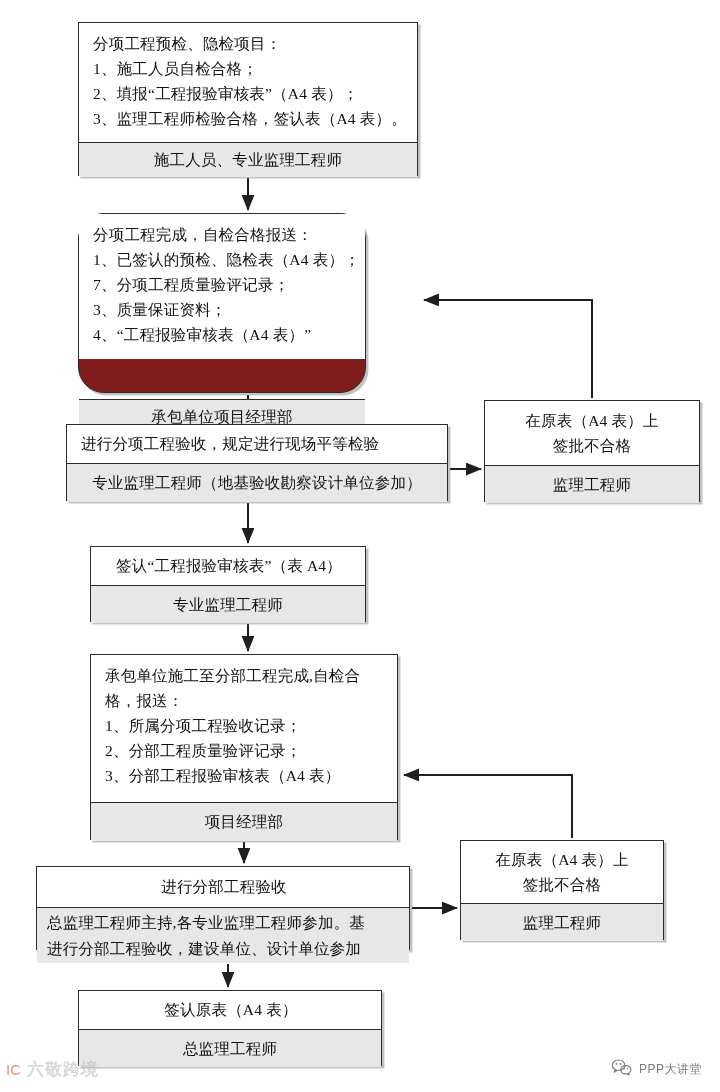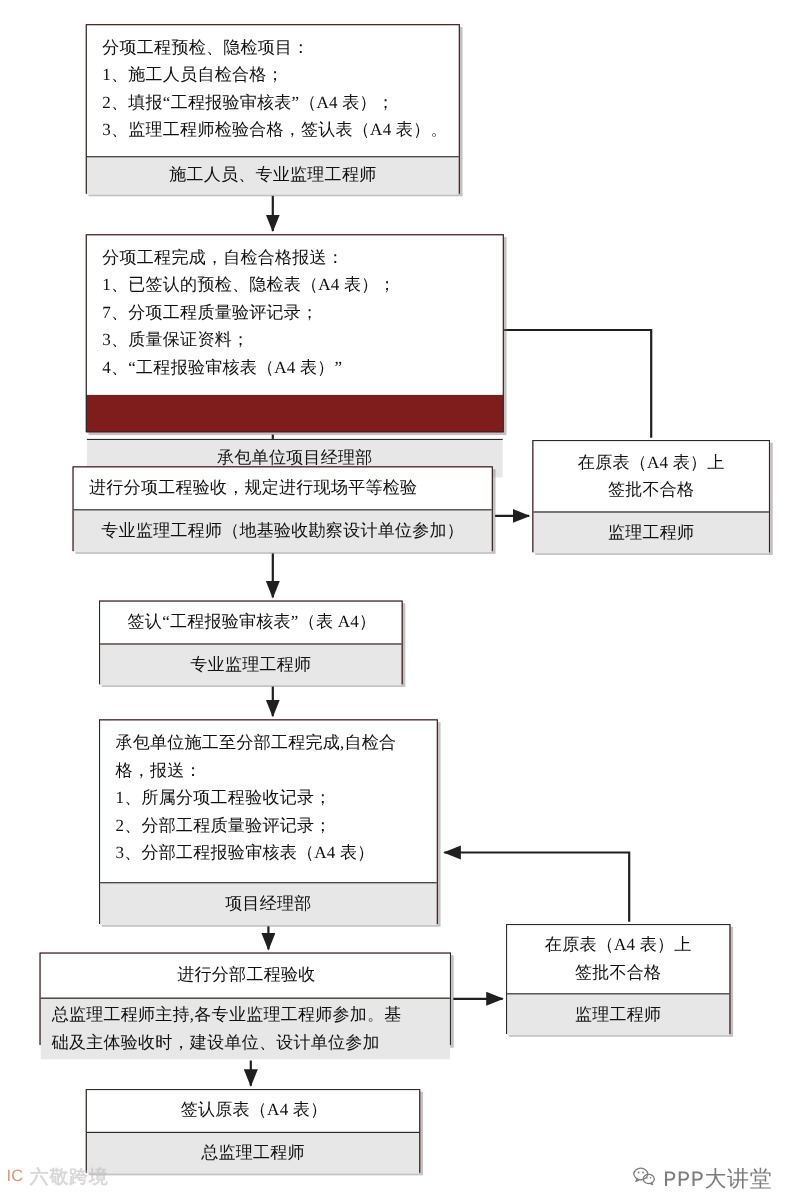--- a/index.html
+++ b/index.html
@@ -45,21 +45,21 @@
     letter-spacing:.2px;
   }
   .ctr{text-align:center;}
   .role .ln{font-size:15.5px;}
 
   
   #n1{left:78px;top:22px;width:340px;height:154px;}
   #n1 .body{height:119px;}
   #n1 .role{height:35px;}
 
-  #n2{left:78px;top:213px;width:380px;height:180px;}
+  #n2{left:78px;top:213px;width:288px;height:180px;border-radius:26px;}
   #n2 .body{height:145px;}
   #n2 .role{height:35px;margin-top:40px;}
 
   #n3{left:66px;top:424px;width:382px;height:77px;}
   #n3 .body{height:38px;display:flex;align-items:center;padding:0 14px;}
   #n3 .role{height:39px;}
 
   #n4{left:484px;top:400px;width:216px;height:102px;}
   #n4 .body{height:64px;display:flex;flex-direction:column;align-items:center;justify-content:center;padding:2px 8px;}
   #n4 .role{height:38px;}
@@ -85,21 +85,21 @@
   #n9 .body{height:38px;display:flex;align-items:center;justify-content:center;}
   #n9 .role{height:38px;}
 
   
   .wm{position:absolute;display:flex;align-items:center;gap:6px;opacity:.55;}
   #wm-left{left:6px;top:1058px;}
   #wm-left .wm-txt{font-size:17px;color:#b9b9b9;font-family:"Liberation Sans",sans-serif;font-weight:700;letter-spacing:1px;}
   #wm-left .wm-mark{font-size:15px;color:#c2410c;font-family:"Liberation Sans",sans-serif;}
 
   #wm-right{right:18px;top:1058px;opacity:.9;}
-  #wm-right .wm-txt{font-size:20px;color:#6f6f6f;font-family:Liberation Mono, monospace;letter-spacing:.5px;}
+  #wm-right .wm-txt{font-size:12px;color:#6f6f6f;font-family:Liberation Sans, sans-serif;letter-spacing:.5px;}
   .wechat{width:22px;height:19px;}
 </style>
 </head>
 <body>
 
 <div id="stage">
 
   <svg class="connectors" viewBox="0 0 720 1092">
     <defs>
       <marker id="ah" markerWidth="9" markerHeight="9" refX="7.5" refY="3.2" orient="auto" markerUnits="strokeWidth">
@@ -191,21 +191,21 @@
       <span class="ln">项目经理部</span>
     </div>
   </div>
 
   <div class="node" id="n7">
     <div class="body">
       <span class="ln ctr">进行分部工程验收</span>
     </div>
     <div class="role">
       <span class="ln">总监理工程师主持,各专业监理工程师参加。基</span>
-      <span class="ln">础及主体验收时，建设单位、设计单位参加</span>
+      <span class="ln">进行分部工程验收，建设单位、设计单位参加</span>
     </div>
   </div>
 
   <div class="node" id="n8">
     <div class="body">
       <span class="ln ctr">在原表（A4 表）上</span>
       <span class="ln ctr">签批不合格</span>
     </div>
     <div class="role">
       <span class="ln">监理工程师</span>

